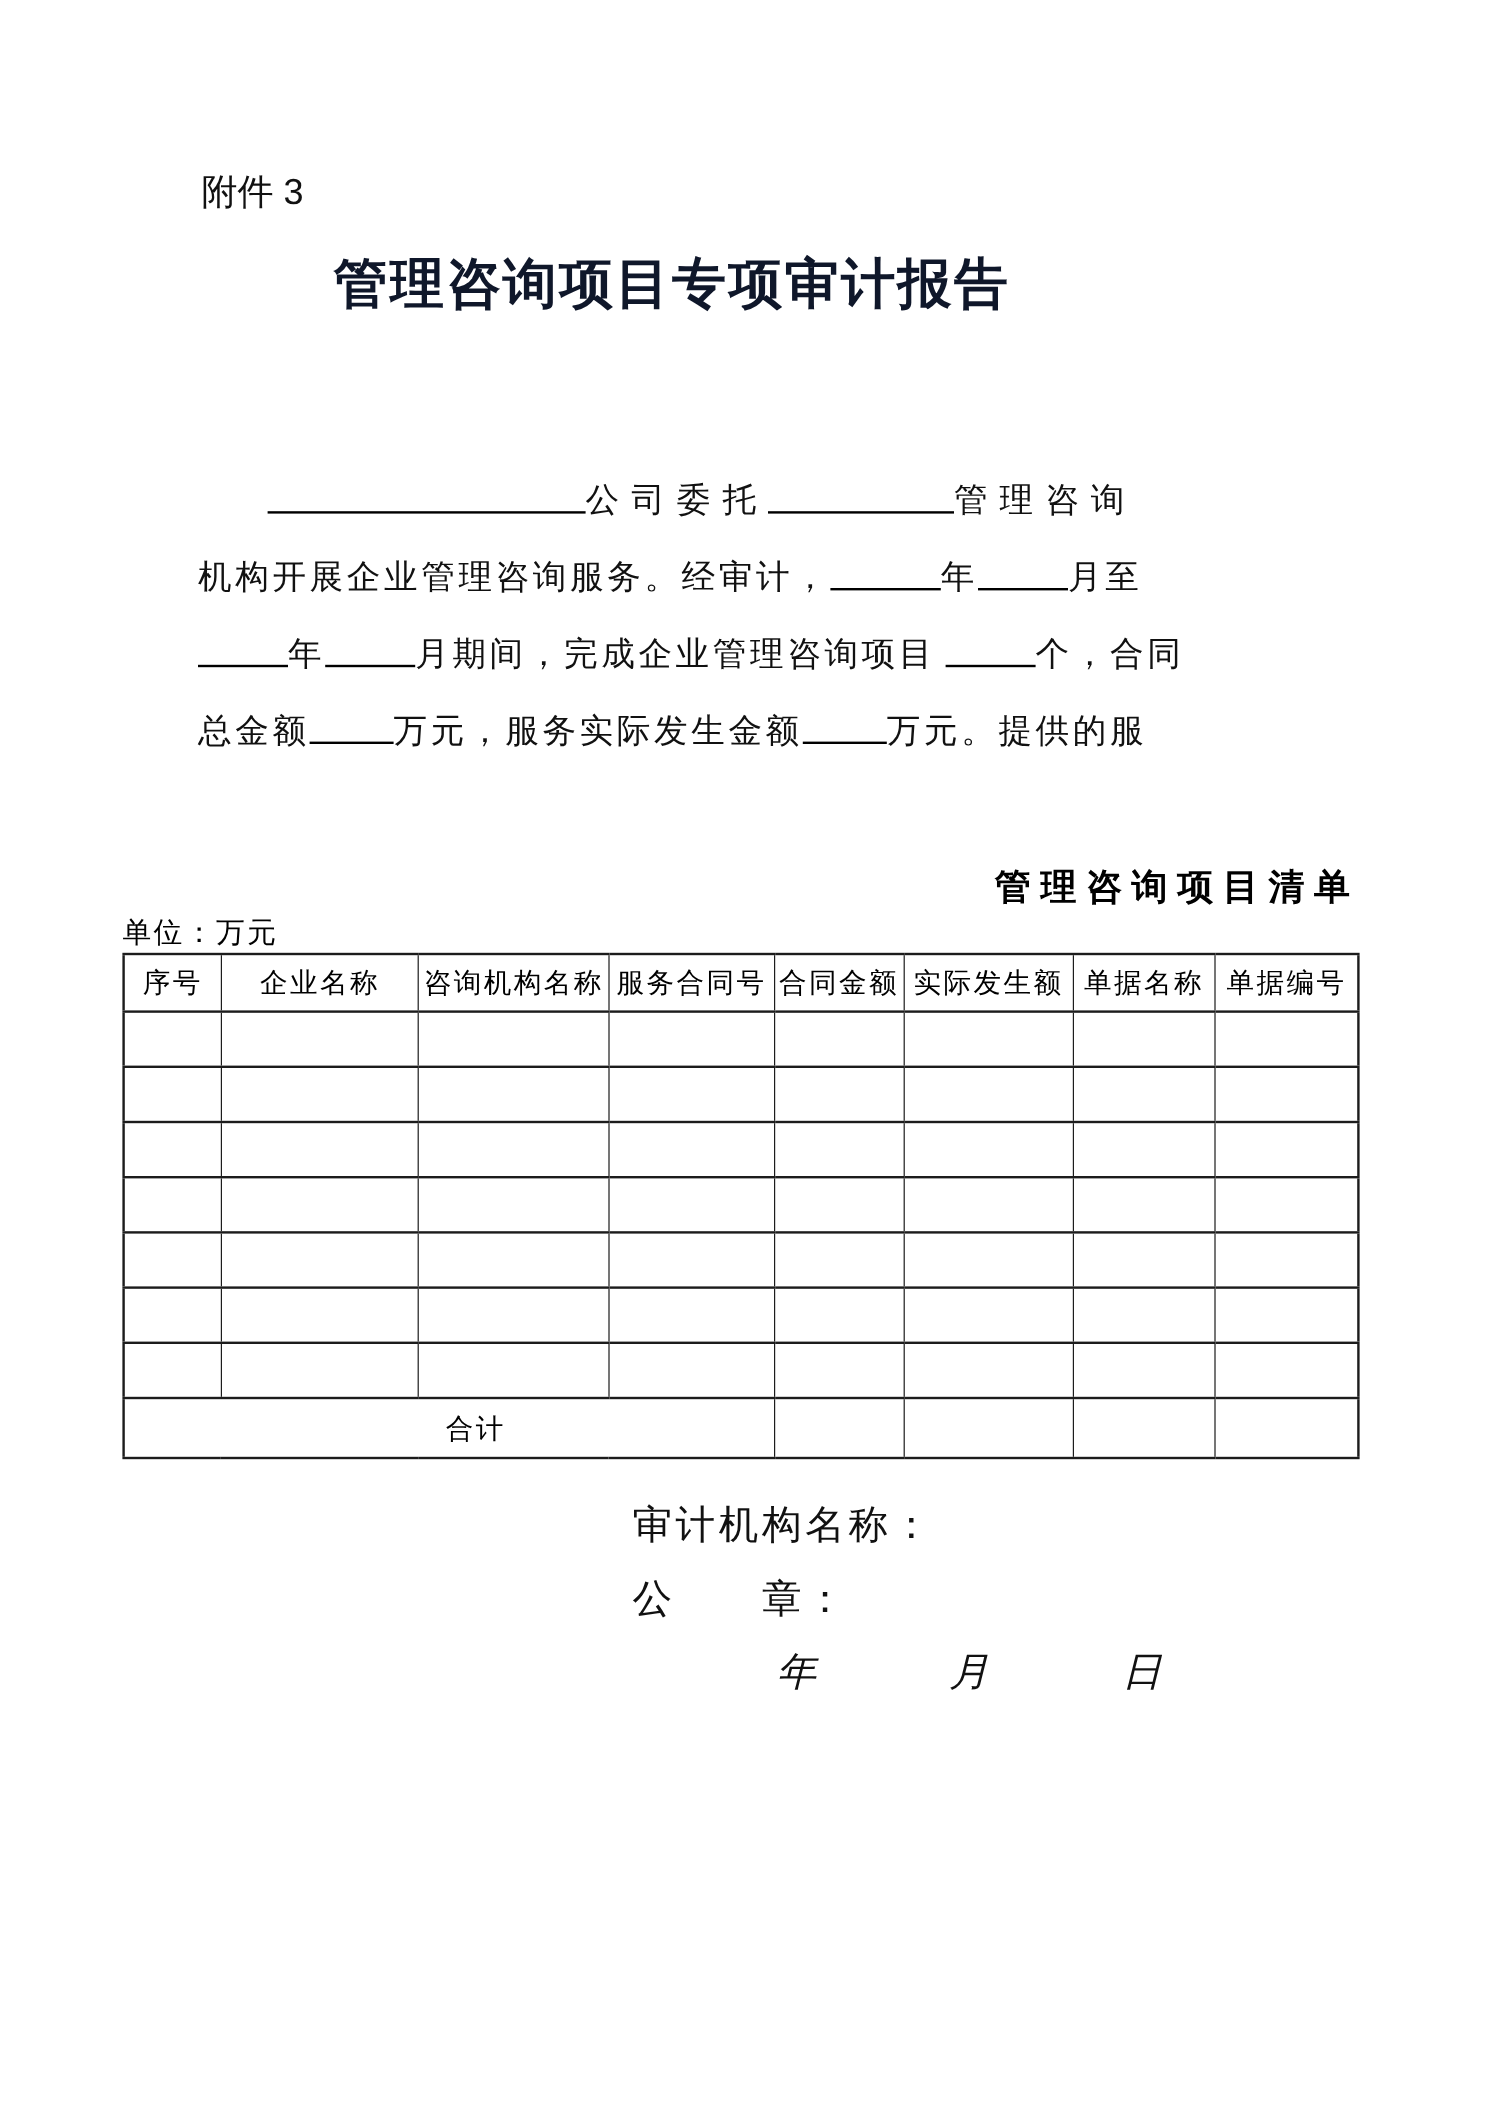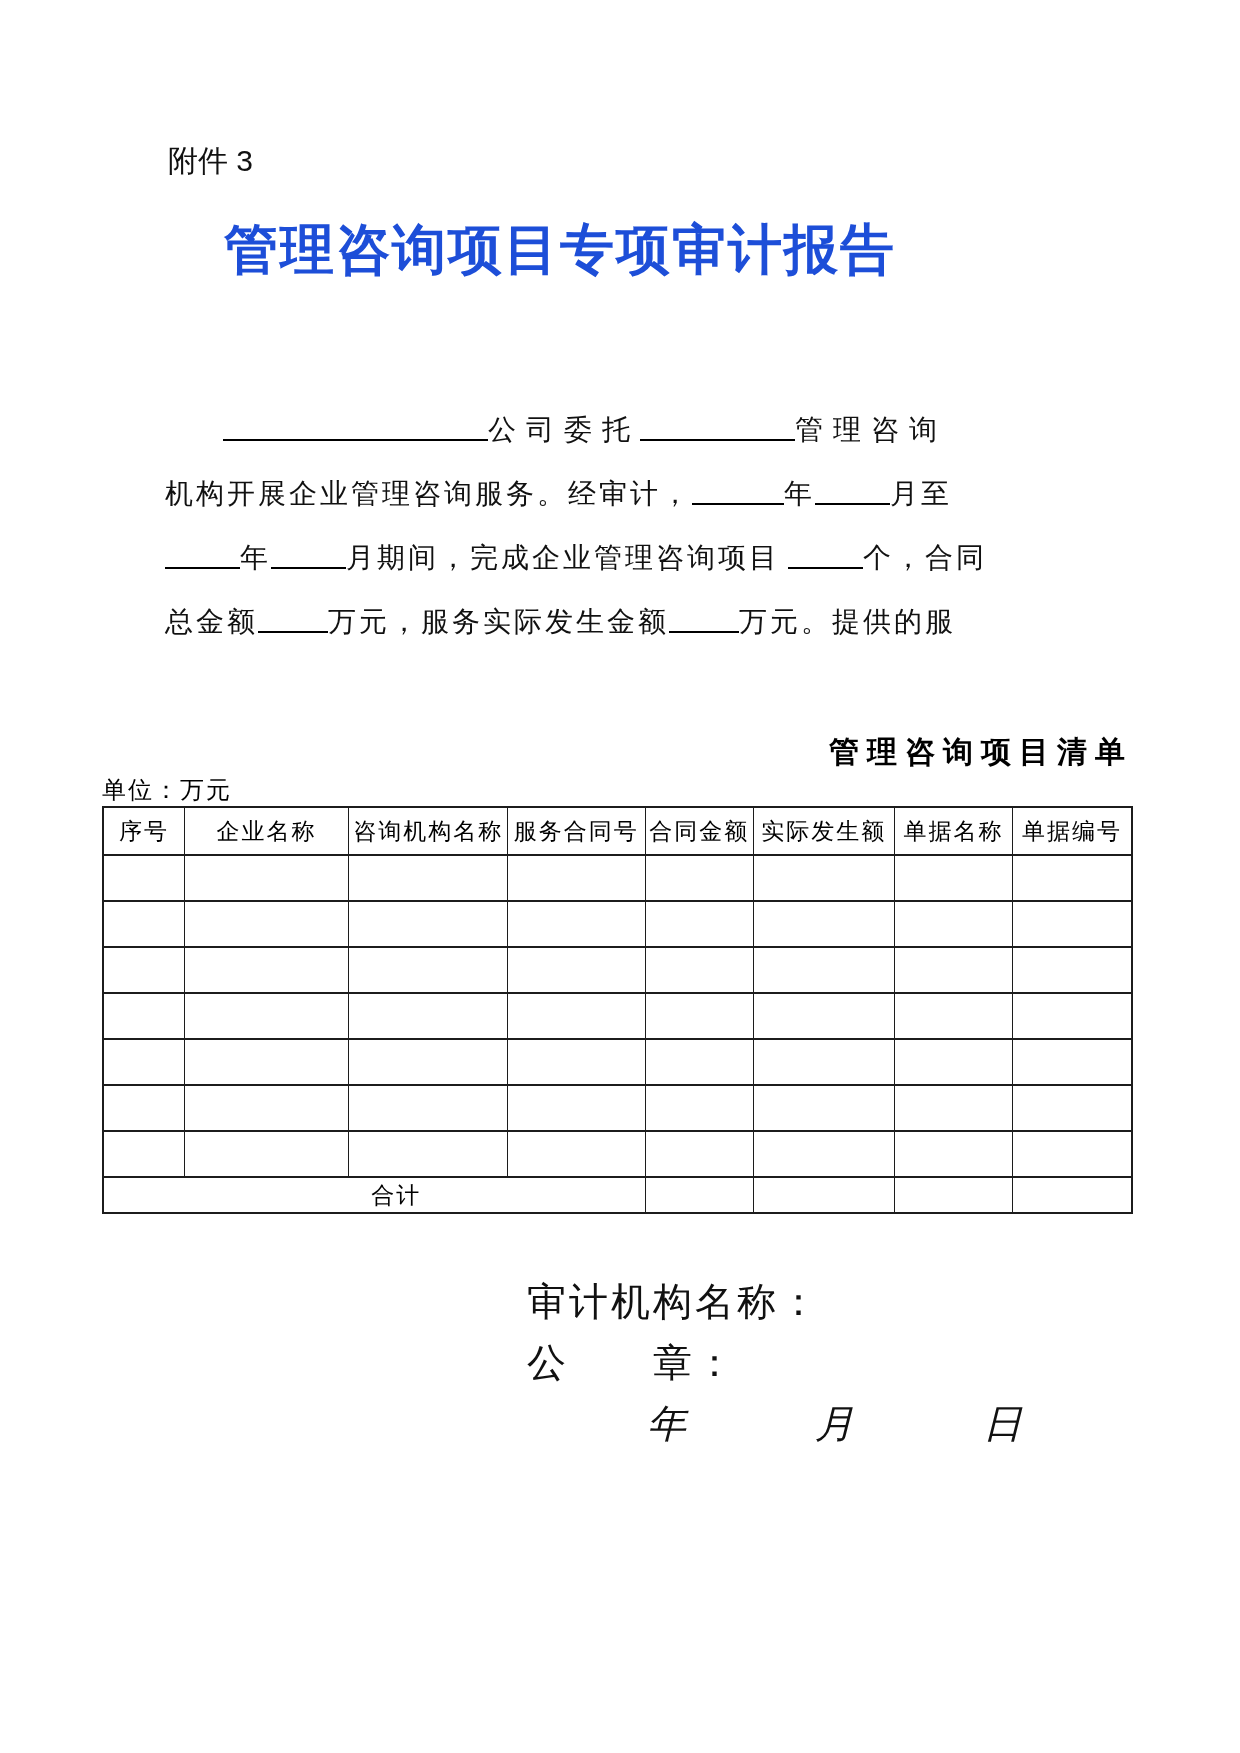--- a/index.html
+++ b/index.html
@@ -18,27 +18,27 @@
     margin-left: 168px;
     font-family: Liberation Sans, sans-serif;
     font-size: 30px;
     line-height: 42px;
     color: #111;
   }
 
   .head-col { margin-left: 165px; width: 790px; text-align: center; }
 
   .doc-title {
-    margin-top: 38px;
+    margin-top: 26px;
     font-family: "Liberation Sans", "DejaVu Sans", sans-serif;
     font-weight: 700;
-    font-size: 54px;
+    font-size: 45px;
     line-height: 58px;
     letter-spacing: 2px;
-    color: #1d4ed8;
+    color: #0f172a;
   }
   .doc-subtitle {
     margin-top: 22px;
     font-size: 29px;
     line-height: 38px;
     letter-spacing: 2px;
   }
 
   .paragraph {
     margin-top: 120px;
@@ -96,23 +96,23 @@
     text-align: center;
     vertical-align: middle;
     font-weight: 400;
     font-size: 23px;
     letter-spacing: 2px;
     padding: 0;
   }
   table.project-table { border: 2px solid #1c1c1c; }
   table.project-table thead th { height: 48px; }
   table.project-table tbody td { height: 46px; }
-  table.project-table tr.total-row td { height: 36px; padding-left: 44px; }
-
-  .footer { margin-top: 68px; margin-left: 527px; font-size: 39px; color: #111; }
+  table.project-table tr.total-row td { height: 50px; padding-left: 44px; }
+
+  .footer { margin-top: 36px; margin-left: 527px; font-size: 33px; color: #111; }
   .footer .f-line { line-height: 40px; letter-spacing: 3px; }
   .footer .f-line + .f-line { margin-top: 21px; }
   .footer .date-line { margin-left: 120px; font-style: italic; }
 </style>
 </head>
 <body>
 
 <div class="page">
 
   <div class="attachment">附件 3</div>

